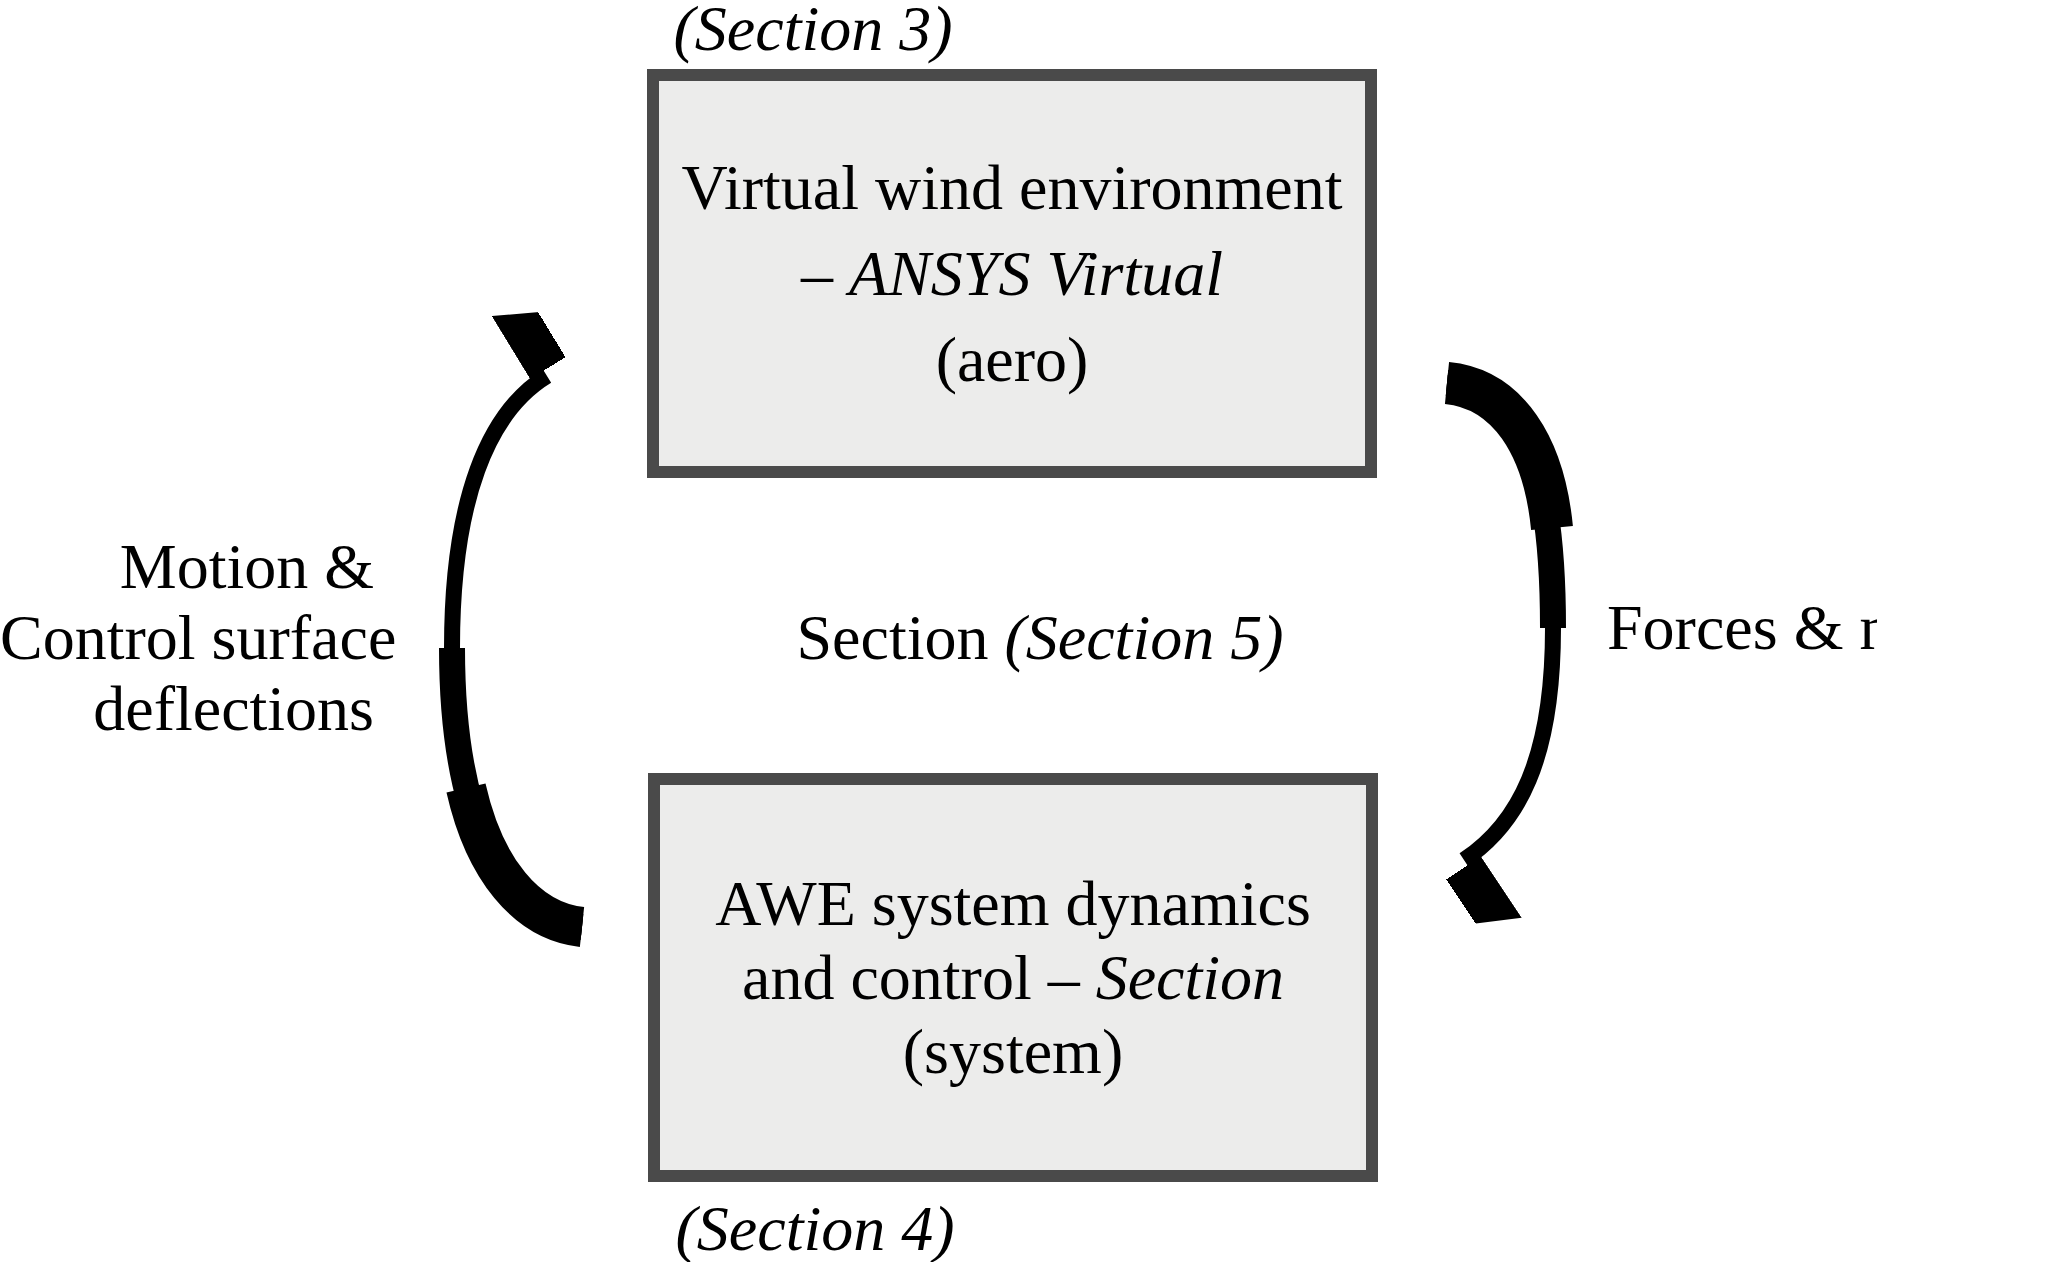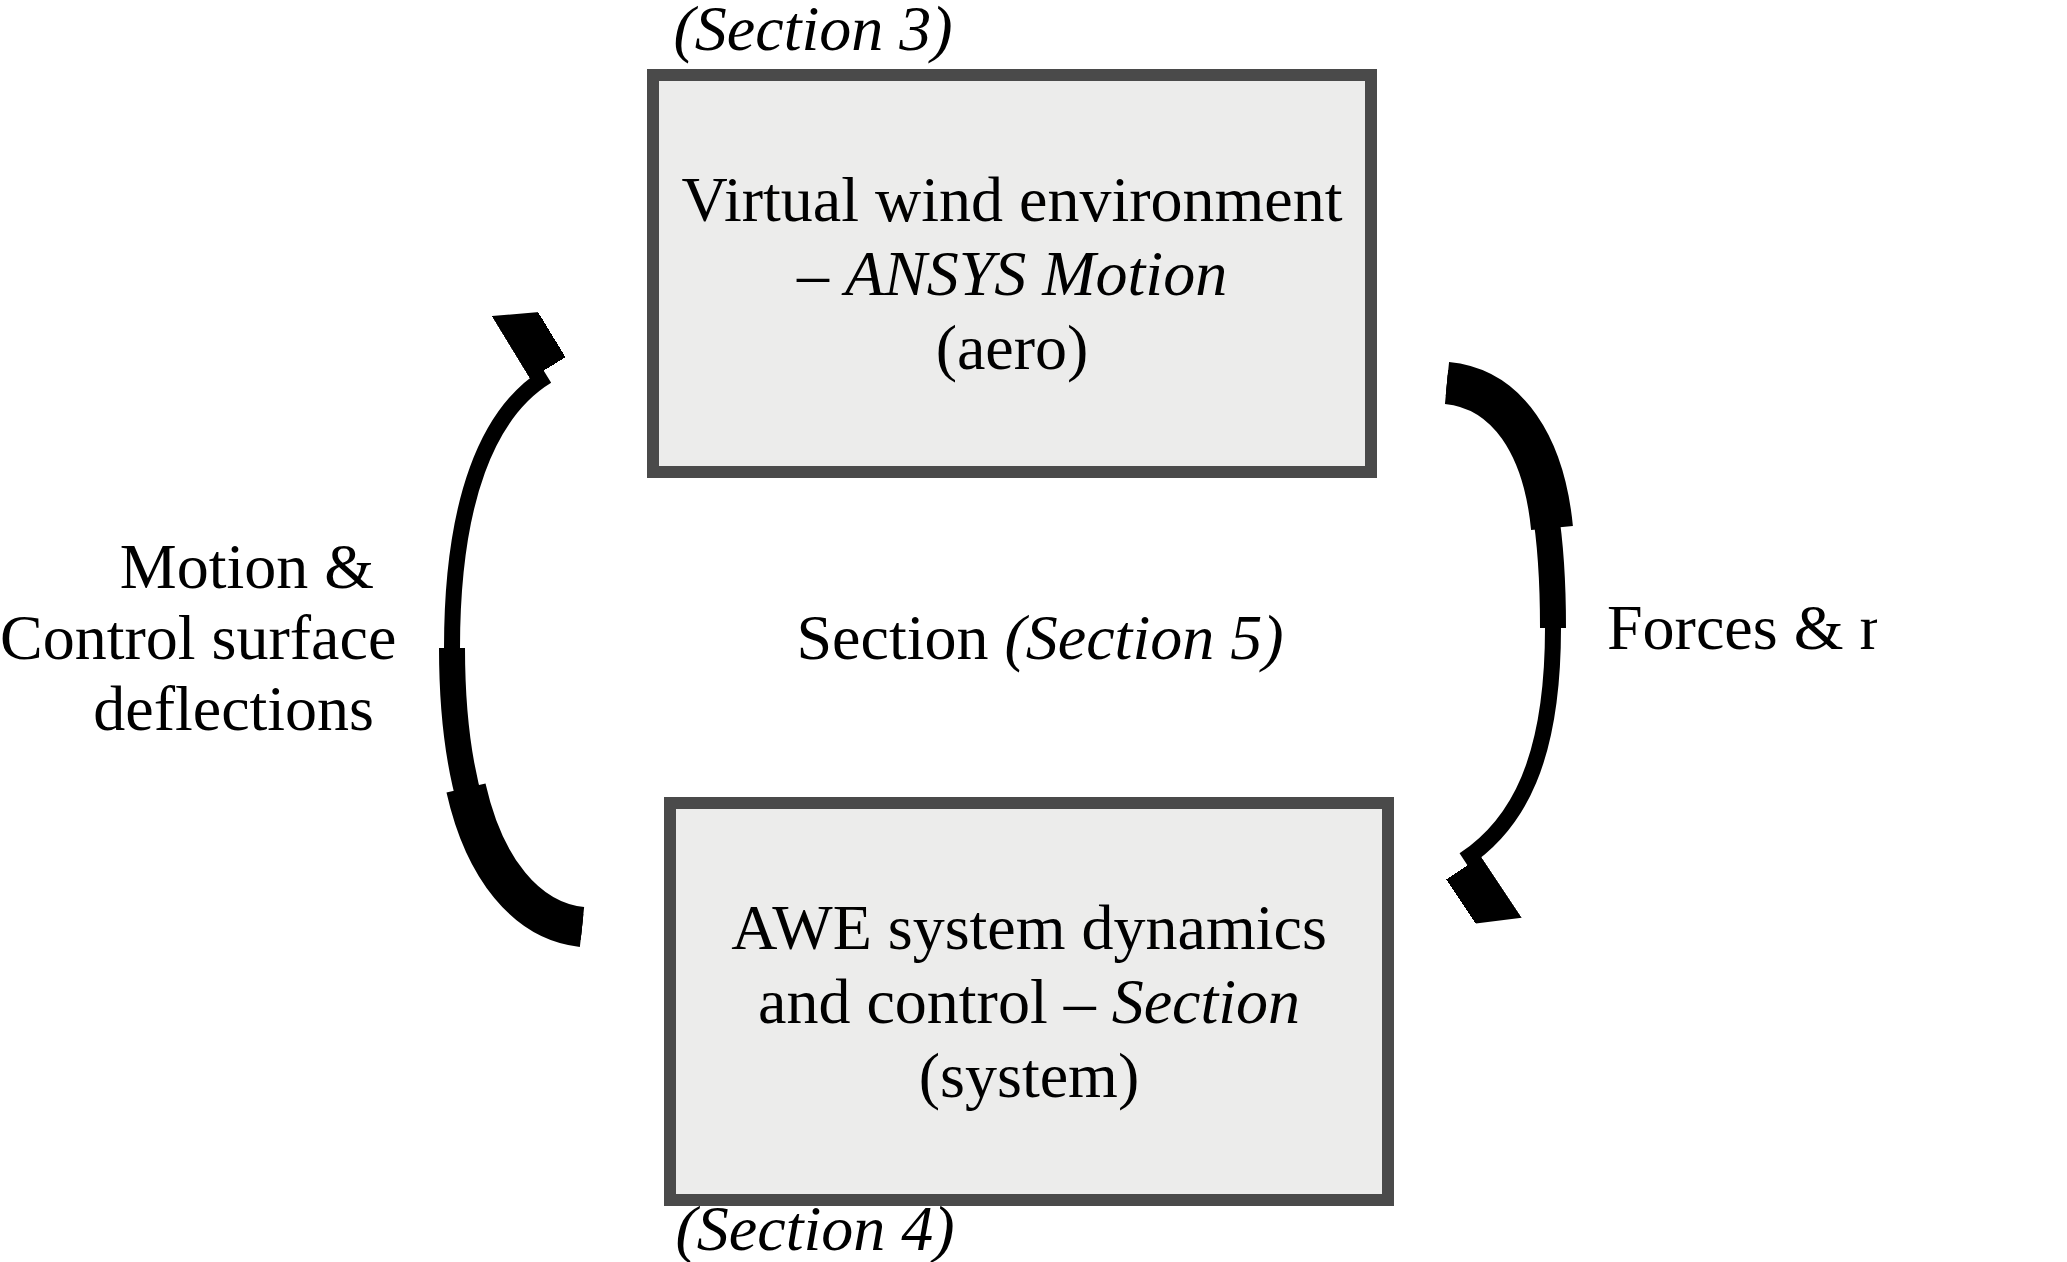--- a/index.html
+++ b/index.html
@@ -20,22 +20,22 @@
     background: var(--box-fill, #ececeb);
     border: 12px solid var(--box-border, #4a4a4a);
     display: flex;
     flex-direction: column;
     align-items: center;
     justify-content: center;
     text-align: center;
     font-size: 64px;
     line-height: 74px;
   }
-  #top-box    { left: 647px; top: 69px;  }
-  #bottom-box { left: 664px; top: 773px; margin-top: 24px; }
+  #top-box    { left: 647px; top: 69px; gap: 12px;  }
+  #bottom-box { left: 648px; top: 773px; }
   .lbl {
     position: absolute;
     font-size: 64px;
     line-height: 74px;
     white-space: nowrap;
   }
   .it { font-style: italic; }
   #section3-label { left: 648px; top: -8px;   width: 330px; text-align: center; font-style: italic; }
   #section4-label { left: 648px; top: 1192px; width: 334px; text-align: center; font-style: italic; }
   #coupling-label { left: 700px; top: 601px;  width: 680px; text-align: center; }
@@ -67,21 +67,21 @@
       <path class="arrow-stroke" stroke-width="26" d="M 1447 383 C 1532 391 1553 490 1553 628"></path>
       <path class="arrow-stroke" stroke-width="42" d="M 1447 383 C 1508 389 1544 446 1552 528"></path>
     </g>
   </svg>
 
   <div class="lbl" id="section3-label">(Section 3)</div>
 
   <div class="box" id="top-box">
     <div>Virtual wind environment</div>
     <div>
-      <span>– </span><span class="it">ANSYS Motion</span>
+      <span>– </span><span class="it">ANSYS Virtual</span>
     </div>
     <div>(aero)</div>
   </div>
 
   <div class="lbl" id="coupling-label">
     <span>Section </span><span class="it">(Section 5)</span>
   </div>
 
   <div class="lbl" id="left-label">
     <div>Motion &amp;</div>

